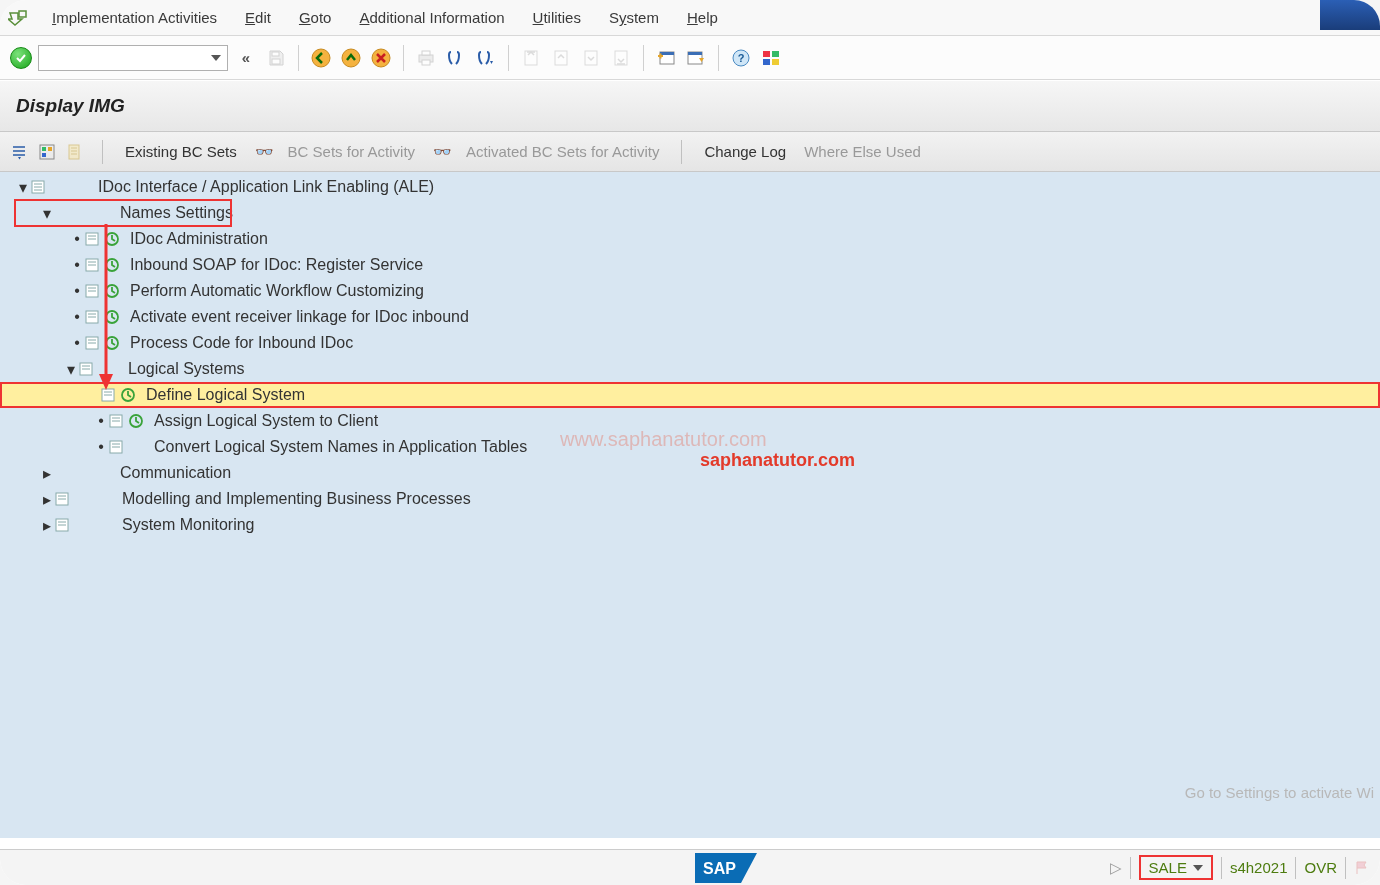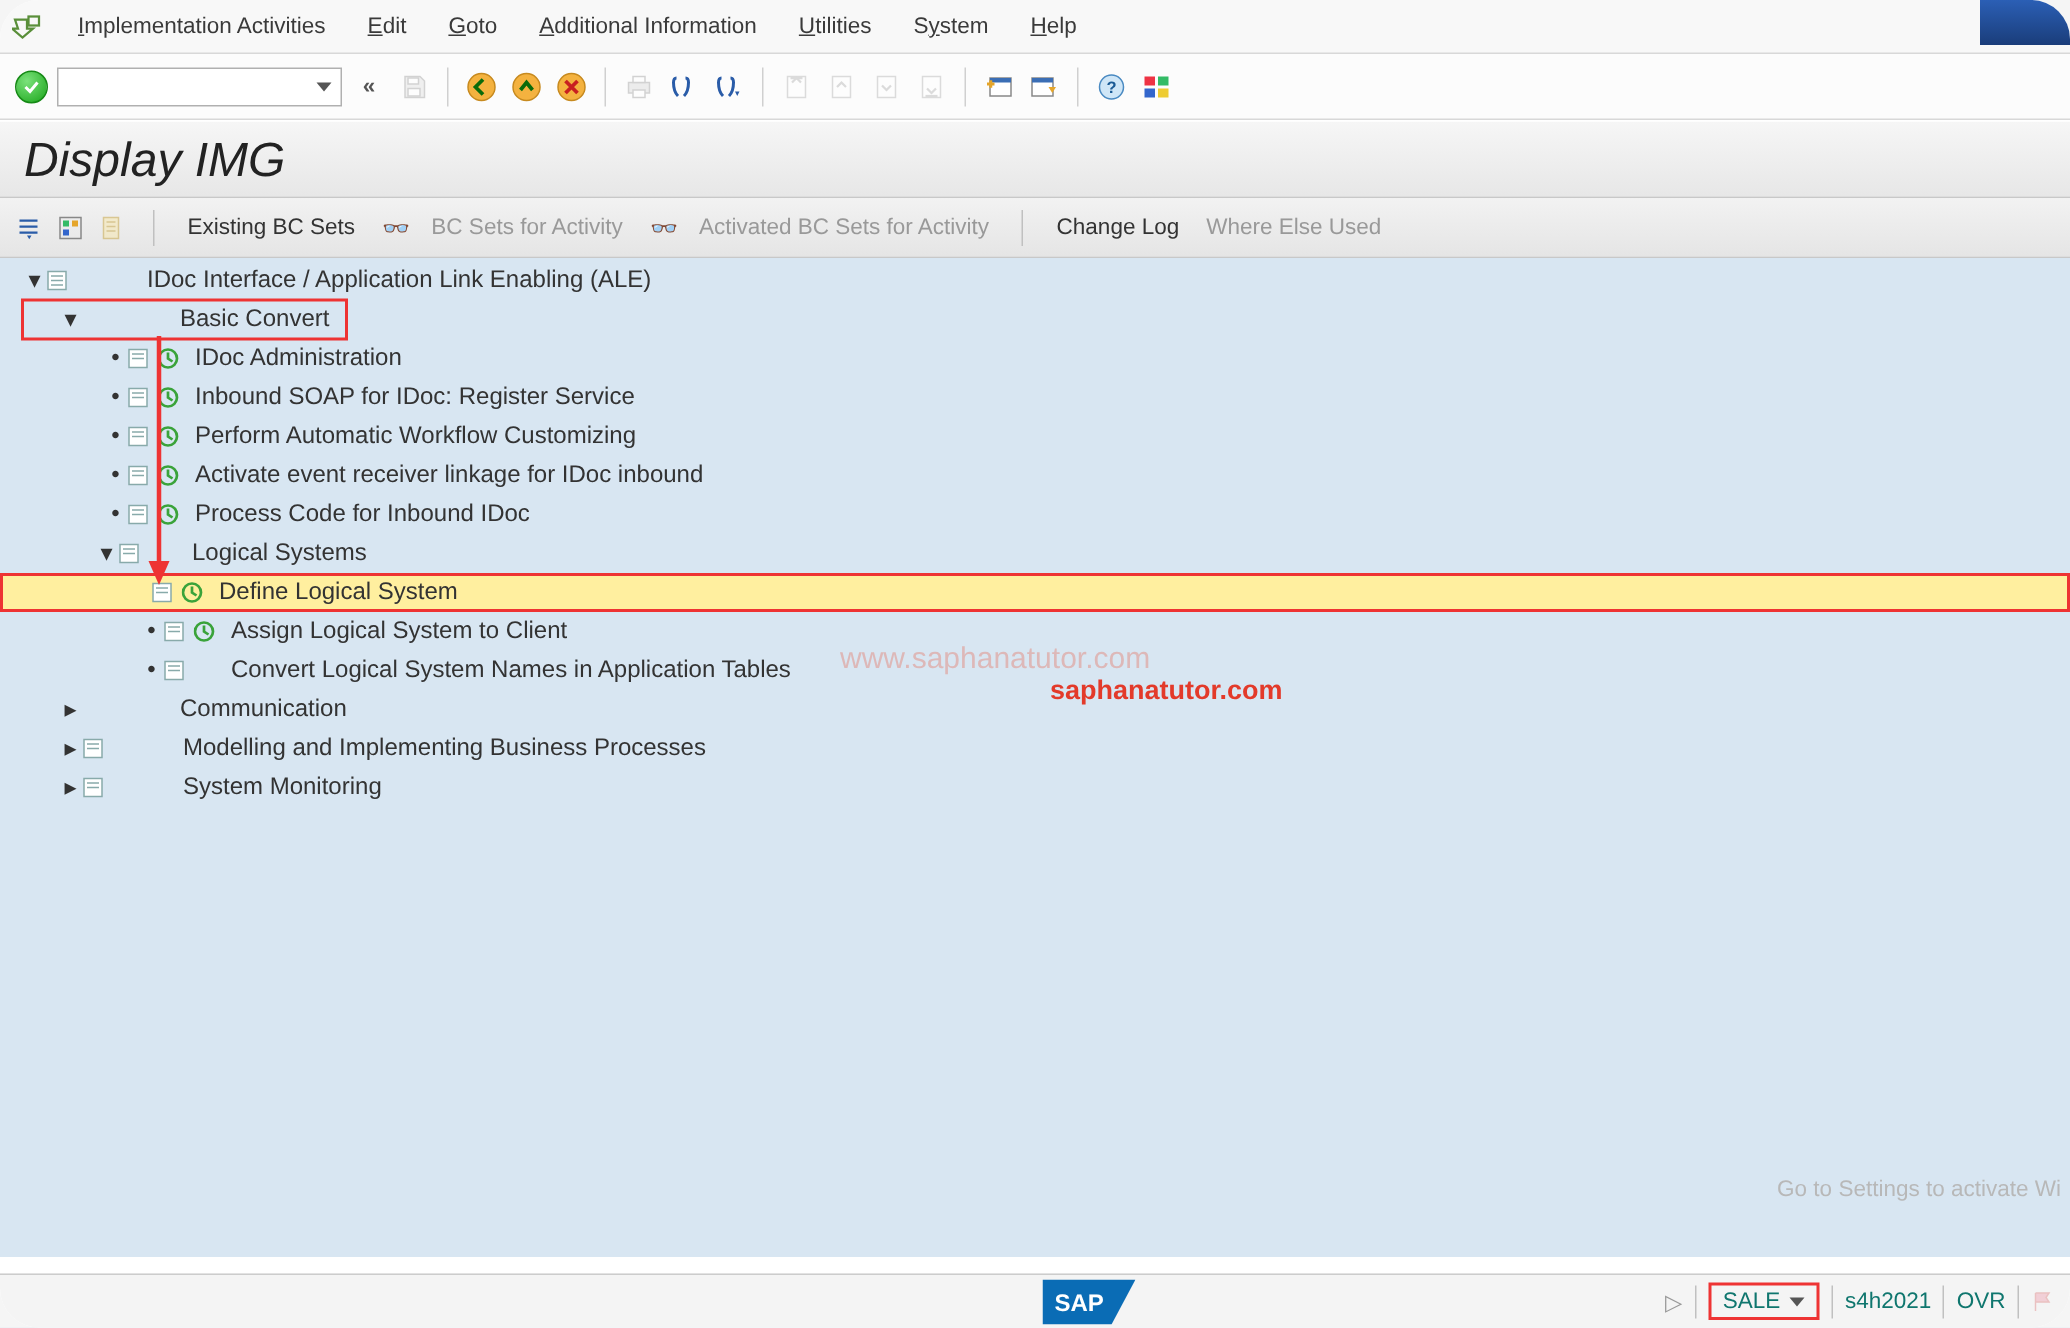--- a/index.html
+++ b/index.html
@@ -18,21 +18,21 @@
   .toolbar .ok-btn svg { width: 12px; height: 12px; }
   .toolbar .combo { width: 190px; height: 26px; border: 1px solid #b0b0b0; background: #fff; display: flex; align-items: center; justify-content: flex-end; padding-right: 6px; }
   .toolbar .combo .caret { width: 0; height: 0; border-left: 5px solid transparent; border-right: 5px solid transparent; border-top: 6px solid #555; }
   .toolbar .sep { width: 1px; height: 26px; background: #d0d0d0; margin: 0 4px; }
   .toolbar .tb-btn { width: 24px; height: 24px; display: flex; align-items: center; justify-content: center; }
   .toolbar .tb-btn.disabled { opacity: 0.5; }
   .dbl-chevron { color: #555; font-weight: bold; }
 
   
   .titlebar { height: 52px; background: linear-gradient(#f6f6f6, #e7e7e7); border-bottom: 1px solid #c8c8c8; display: flex; align-items: center; padding: 0 16px; border-top: 1px solid #fff; }
-  .titlebar .title { font-size: 32px; font-weight: normal; font-style: italic; color: #222; }
+  .titlebar .title { font-size: 19px; font-weight: bold; font-style: italic; color: #222; }
 
   
   .sec-toolbar { height: 40px; display: flex; align-items: center; padding: 0 10px; gap: 10px; border-bottom: 1px solid #c8c8c8; background: linear-gradient(#f2f2f2, #e5e5e5); }
   .sec-toolbar .sm-icon { width: 18px; height: 18px; display: flex; align-items: center; justify-content: center; }
   .sec-toolbar .vsep { width: 1px; height: 24px; background: #c0c0c0; margin: 0 8px; }
   .sec-toolbar .action { padding: 4px 4px; color: #333; }
   .sec-toolbar .action.disabled { color: #999; }
   .sec-toolbar .glasses { color: #888; }
 
   
@@ -51,21 +51,21 @@
   .watermark1 { position: absolute; left: 560px; top: 428px; color: #ddb8b8; font-size: 20px; pointer-events: none; }
   .watermark2 { position: absolute; left: 700px; top: 450px; color: #e33a2a; font-size: 18px; font-weight: bold; pointer-events: none; }
 
   .activate-win { position: absolute; right: 6px; top: 784px; text-align: left; color: #b8b8b8; pointer-events: none; }
   .activate-win .t1 { font-size: 22px; }
   .activate-win .t2 { font-size: 15px; margin-left: 24px; }
 
   
   .statusbar { position: absolute; bottom: 0; left: 0; right: 0; height: 36px; background: #f4f4f4; border-top: 1px solid #ccc; display: flex; align-items: center; justify-content: flex-end; padding: 0 10px; gap: 8px; }
   .sap-logo { position: absolute; left: 695px; display: flex; align-items: center; }
-  .statusbar .field { display: flex; align-items: center; gap: 6px; color: #0f766e; }
+  .statusbar .field { display: flex; align-items: center; gap: 6px; color: #4d7c0f; }
   .statusbar .ssep { width: 1px; height: 22px; background: #c0c0c0; }
   .statusbar .tcode-box { border: 2px solid #ee3333; padding: 2px 8px; display: flex; align-items: center; gap: 6px; }
   .statusbar .tcode-box .caret { width: 0; height: 0; border-left: 5px solid transparent; border-right: 5px solid transparent; border-top: 6px solid #555; }
   .blue-tab { position: absolute; top: 0; right: 0; width: 60px; height: 30px; background: linear-gradient(#2b5fb5, #1a3d7a); }
 
   
   svg { display: block; }
 </style>
 </head>
 <body>
@@ -265,21 +265,21 @@
           </svg>
         </span>
       <span style="width:44px"></span>
       <span class="label">IDoc Interface / Application Link Enabling (ALE)</span>
     </div>
 
     <div class="tree-row">
       <span class="indent" style="width:32px"></span>
       <span class="expander">▾</span>
       <span style="width:62px"></span>
-      <span class="label">Basic Convert</span>
+      <span class="label">Names Settings</span>
     </div>
 
     <div class="tree-row">
       <span class="indent" style="width:62px"></span>
       <span class="expander">•</span>
       <span class="doc-icon">
           <svg width="16" height="14" viewBox="0 0 16 14">
             <rect x="1" y="1" width="12" height="12" fill="#fff" stroke="#8aa"></rect>
             <line x1="3" y1="4" x2="11" y2="4" stroke="#8aa"></line>
             <line x1="3" y1="7" x2="11" y2="7" stroke="#8aa"></line>

